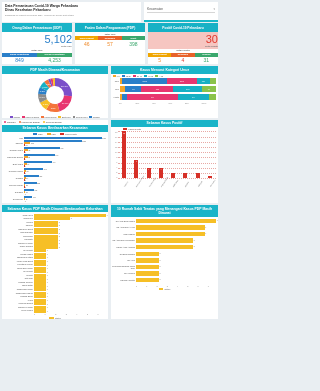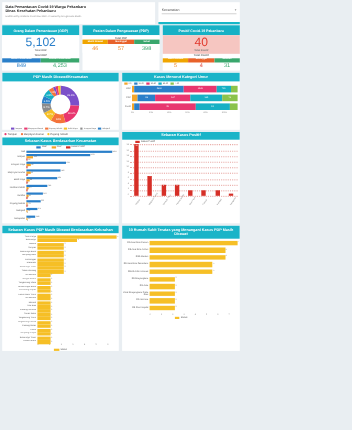--- a/index.html
+++ b/index.html
@@ -29,21 +29,21 @@
 
   
   .kpis { display: flex; gap: 3px; margin-top: 1px; }
   .kpi { flex: 1; background: #fff; display: flex; flex-direction: column; }
   .kpi-head { color: #fff; font-size: 3.2px; font-weight: bold; text-align: center;
               padding: 1.5px 1px; line-height: 4px; min-height: 9px;
               display: flex; align-items: center; justify-content: center; }
   .kpi-odp .kpi-head  { background: #1ab4c8; }
   .kpi-pdp .kpi-head  { background: #16b0c4; }
   .kpi-pos .kpi-head  { background: #17b1c5; }
-  .kpi-body { text-align: center; padding: 1px 0 1px; }
+  .kpi-body { text-align: right; padding: 1px 0 1px; }
   .kpi-odp .kpi-body { background: #fff; }
   .kpi-pdp .kpi-body { background: #fdf3d5; }
   .kpi-pos .kpi-body { background: #f6c6c1; }
   .kpi-num { font-size: 11px; line-height: 12px; font-weight: 400; }
   .kpi-odp .kpi-num { color: #2a7fc9; }
   .kpi-pdp .kpi-num { color: #f0a500; }
   .kpi-pos .kpi-num { color: #e03a2f; }
   .kpi-sub { font-size: 2.3px; color: #777; font-weight: bold; margin-top: -0.5px; padding-bottom: 1px; }
   .kpi-total-lbl { font-size: 2.4px; color: #666; font-weight: bold; text-align: center;
                    background: #fff; padding: 0.6px 0; }
@@ -189,21 +189,21 @@
       <div class="seg-vals">
         <div class="sv-orange">46</div>
         <div class="sv-orange">57</div>
         <div class="sv-green">398</div>
       </div>
     </div>
 
     <div class="kpi kpi-pos">
       <div class="kpi-head">Positif Covid-19 Pekanbaru</div>
       <div class="kpi-body">
-        <div class="kpi-num">40</div>
+        <div class="kpi-num">30</div>
         <div class="kpi-sub">Total Positif</div>
       </div>
       <div class="kpi-total-lbl">Total Positif</div>
       <div class="seg-heads">
         <div style="background:#f0a500">Masih Dirawat</div>
         <div style="background:#e8622a">Meninggal</div>
         <div style="background:#3aa76d">Sembuh</div>
       </div>
       <div class="seg-vals">
         <div class="sv-orange">5</div>

